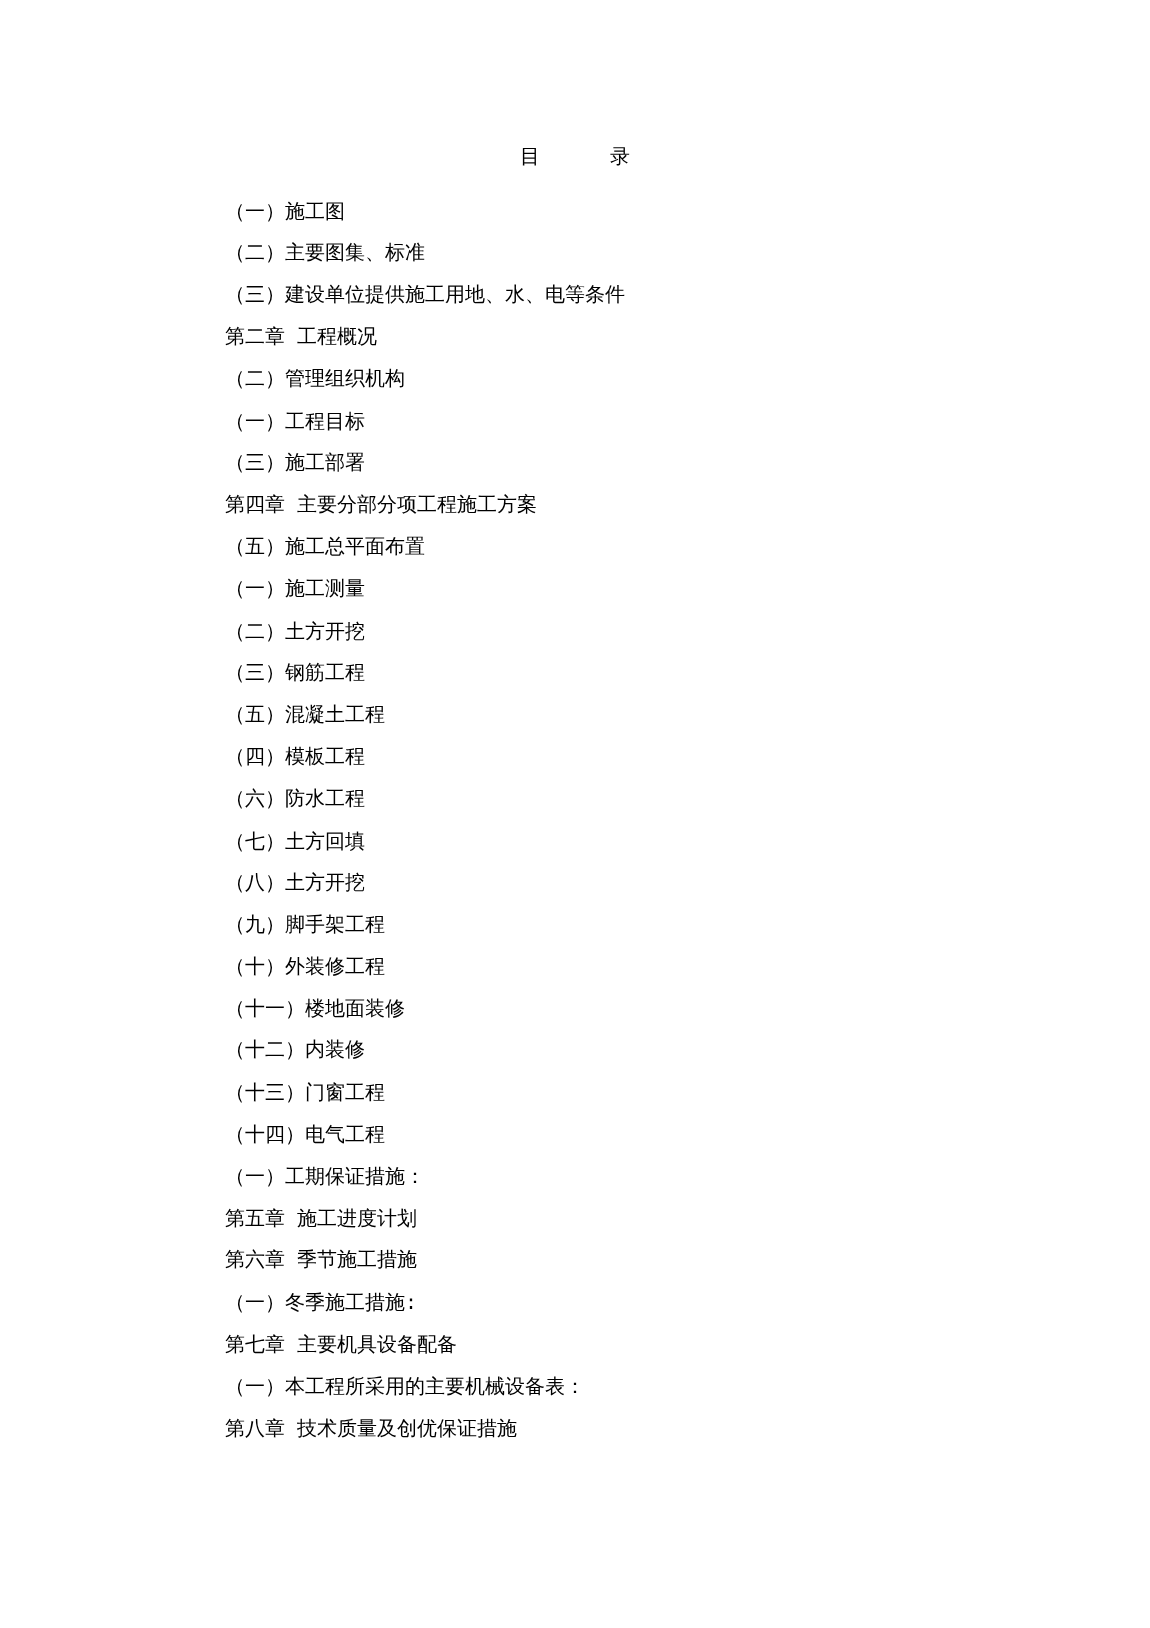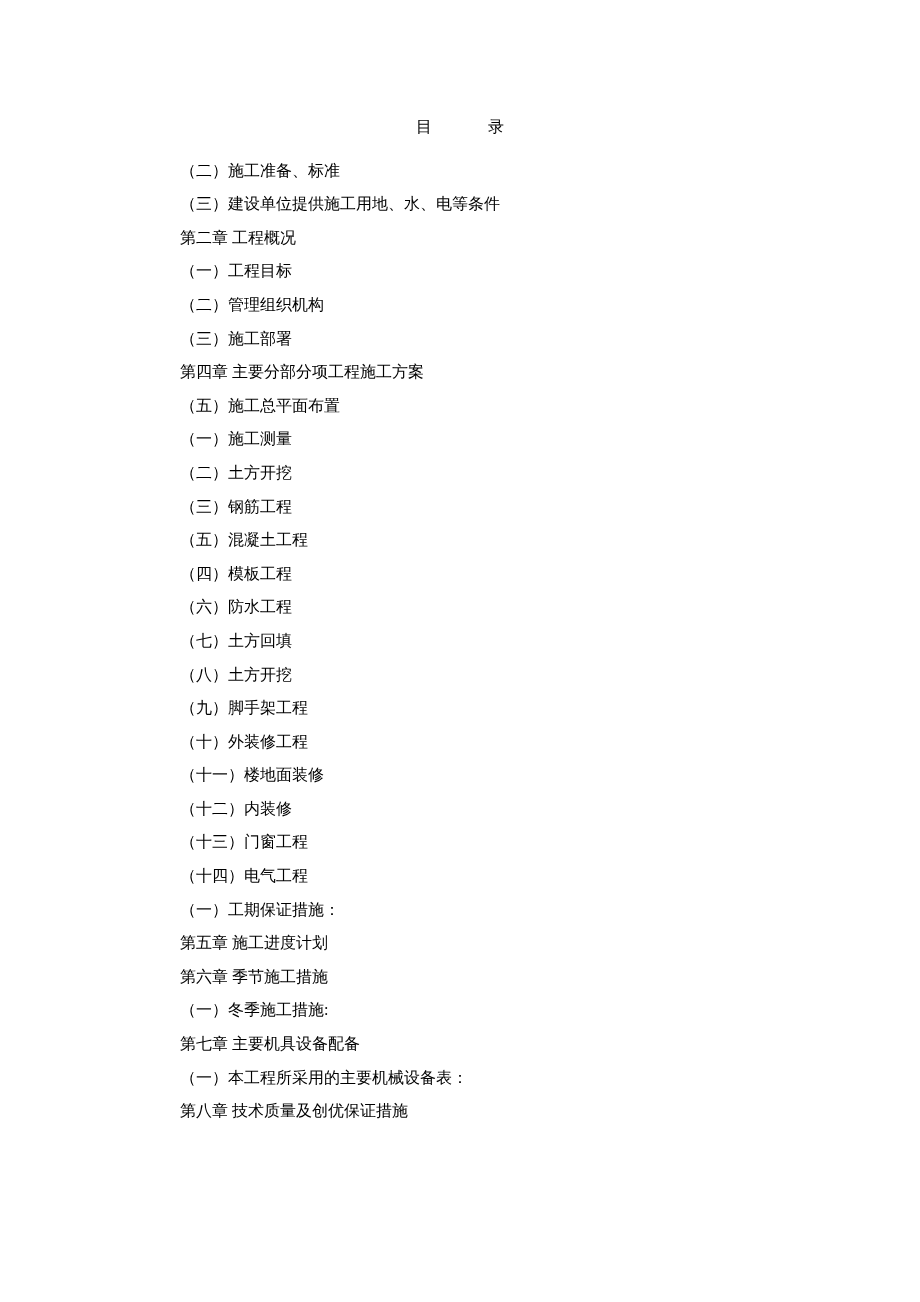--- a/index.html
+++ b/index.html
@@ -1,18 +1,19 @@
 <!DOCTYPE html>
 <html><head>
   <meta charset="utf-8">
   <style>
     * {
       margin: 0;
       padding: 0;
       box-sizing: border-box;
+      font-family: Liberation Mono, monospace;
     }
     body {
       background: #ffffff;
       font-family: "SimSun", "宋体", serif;
       font-size: 16px;
       color: #000000;
       line-height: 2.1;
       width: 920px;
       height: 1302px;
       padding-top: 110px;
@@ -35,25 +36,26 @@
     .toc-sub {
       padding-left: 0;
     }
   </style>
 </head>
 <body>
 
 <div class="toc-title">目录</div>
 
 <ul class="toc-list">
-  <li class="toc-item toc-sub">（二）施工准备、标准</li>
+  <li class="toc-item toc-sub">（一）施工图</li>
+  <li class="toc-item toc-sub">（二）主要图集、标准</li>
   <li class="toc-item toc-sub">（三）建设单位提供施工用地、水、电等条件</li>
   <li class="toc-item">第二章 工程概况</li>
+  <li class="toc-item toc-sub">（二）管理组织机构</li>
   <li class="toc-item toc-sub">（一）工程目标</li>
-  <li class="toc-item toc-sub">（二）管理组织机构</li>
   <li class="toc-item toc-sub">（三）施工部署</li>
   <li class="toc-item">第四章 主要分部分项工程施工方案</li>
   <li class="toc-item toc-sub">（五）施工总平面布置</li>
   <li class="toc-item toc-sub">（一）施工测量</li>
   <li class="toc-item toc-sub">（二）土方开挖</li>
   <li class="toc-item toc-sub">（三）钢筋工程</li>
   <li class="toc-item toc-sub">（五）混凝土工程</li>
   <li class="toc-item toc-sub">（四）模板工程</li>
   <li class="toc-item toc-sub">（六）防水工程</li>
   <li class="toc-item toc-sub">（七）土方回填</li>

